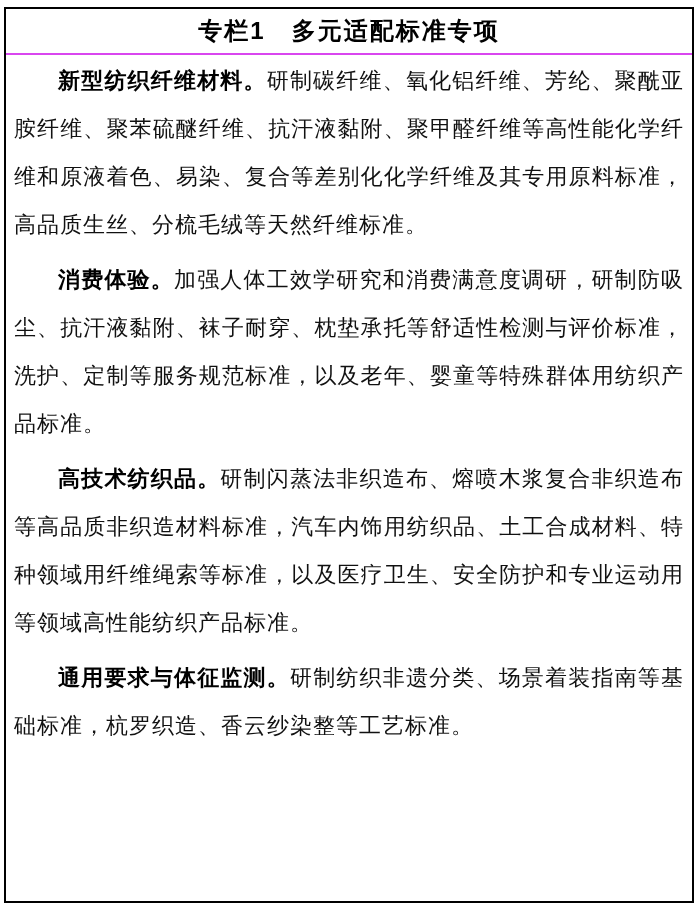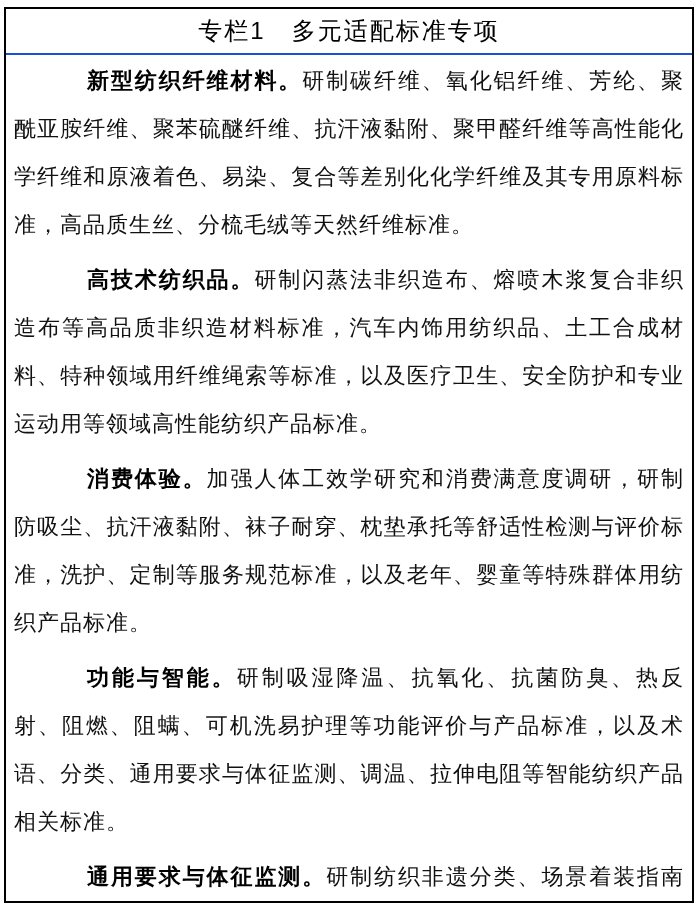--- a/index.html
+++ b/index.html
@@ -21,26 +21,26 @@
     top: 7px;
     width: 690px;
     height: 896px;
     border: 2px solid #000000;
     box-sizing: border-box;
     background: #ffffff;
     overflow: hidden;
   }
   .title-bar {
     height: 44px;
-    border-bottom: 2px solid #1d4ed8;
+    border-bottom: 2px solid #d946ef;
     display: flex;
     align-items: center;
     justify-content: center;
     font-family: "Liberation Sans", sans-serif;
-    font-weight: 400;
+    font-weight: 700;
     font-size: 24px;
     letter-spacing: 2px;
     color: #000000;
   }
   .content {
     padding: 2px 8px 0 8px;
   }
   .para {
     margin: 0 0 7px 0;
     font-size: 22px;
@@ -50,28 +50,26 @@
     text-justify: inter-character;
     text-indent: 2em;
     color: #111111;
   }
   .para:last-child {
     margin-bottom: 0;
   }
   .lead {
     font-weight: 700;
     color: #000000;
-    margin-left: 29px;
   }
 </style>
 </head>
 <body>
 
 <div class="frame">
   <div class="title-bar">专栏1　多元适配标准专项</div>
   <div class="content">
     <p class="para"><span class="lead">新型纺织纤维材料。</span><span>研制碳纤维、氧化铝纤维、芳纶、聚酰亚胺纤维、聚苯硫醚纤维、抗汗液黏附、聚甲醛纤维等高性能化学纤维和原液着色、易染、复合等差别化化学纤维及其专用原料标准，高品质生丝、分梳毛绒等天然纤维标准。</span></p>
+    <p class="para"><span class="lead">消费体验。</span><span>加强人体工效学研究和消费满意度调研，研制防吸尘、抗汗液黏附、袜子耐穿、枕垫承托等舒适性检测与评价标准，洗护、定制等服务规范标准，以及老年、婴童等特殊群体用纺织产品标准。</span></p>
     <p class="para"><span class="lead">高技术纺织品。</span><span>研制闪蒸法非织造布、熔喷木浆复合非织造布等高品质非织造材料标准，汽车内饰用纺织品、土工合成材料、特种领域用纤维绳索等标准，以及医疗卫生、安全防护和专业运动用等领域高性能纺织产品标准。</span></p>
-    <p class="para"><span class="lead">消费体验。</span><span>加强人体工效学研究和消费满意度调研，研制防吸尘、抗汗液黏附、袜子耐穿、枕垫承托等舒适性检测与评价标准，洗护、定制等服务规范标准，以及老年、婴童等特殊群体用纺织产品标准。</span></p>
-    <p class="para"><span class="lead">功能与智能。</span><span>研制吸湿降温、抗氧化、抗菌防臭、热反射、阻燃、阻螨、可机洗易护理等功能评价与产品标准，以及术语、分类、通用要求与体征监测、调温、拉伸电阻等智能纺织产品相关标准。</span></p>
     <p class="para"><span class="lead">通用要求与体征监测。</span><span>研制纺织非遗分类、场景着装指南等基础标准，杭罗织造、香云纱染整等工艺标准。</span></p>
   </div>
 </div>
 
 </body></html>

